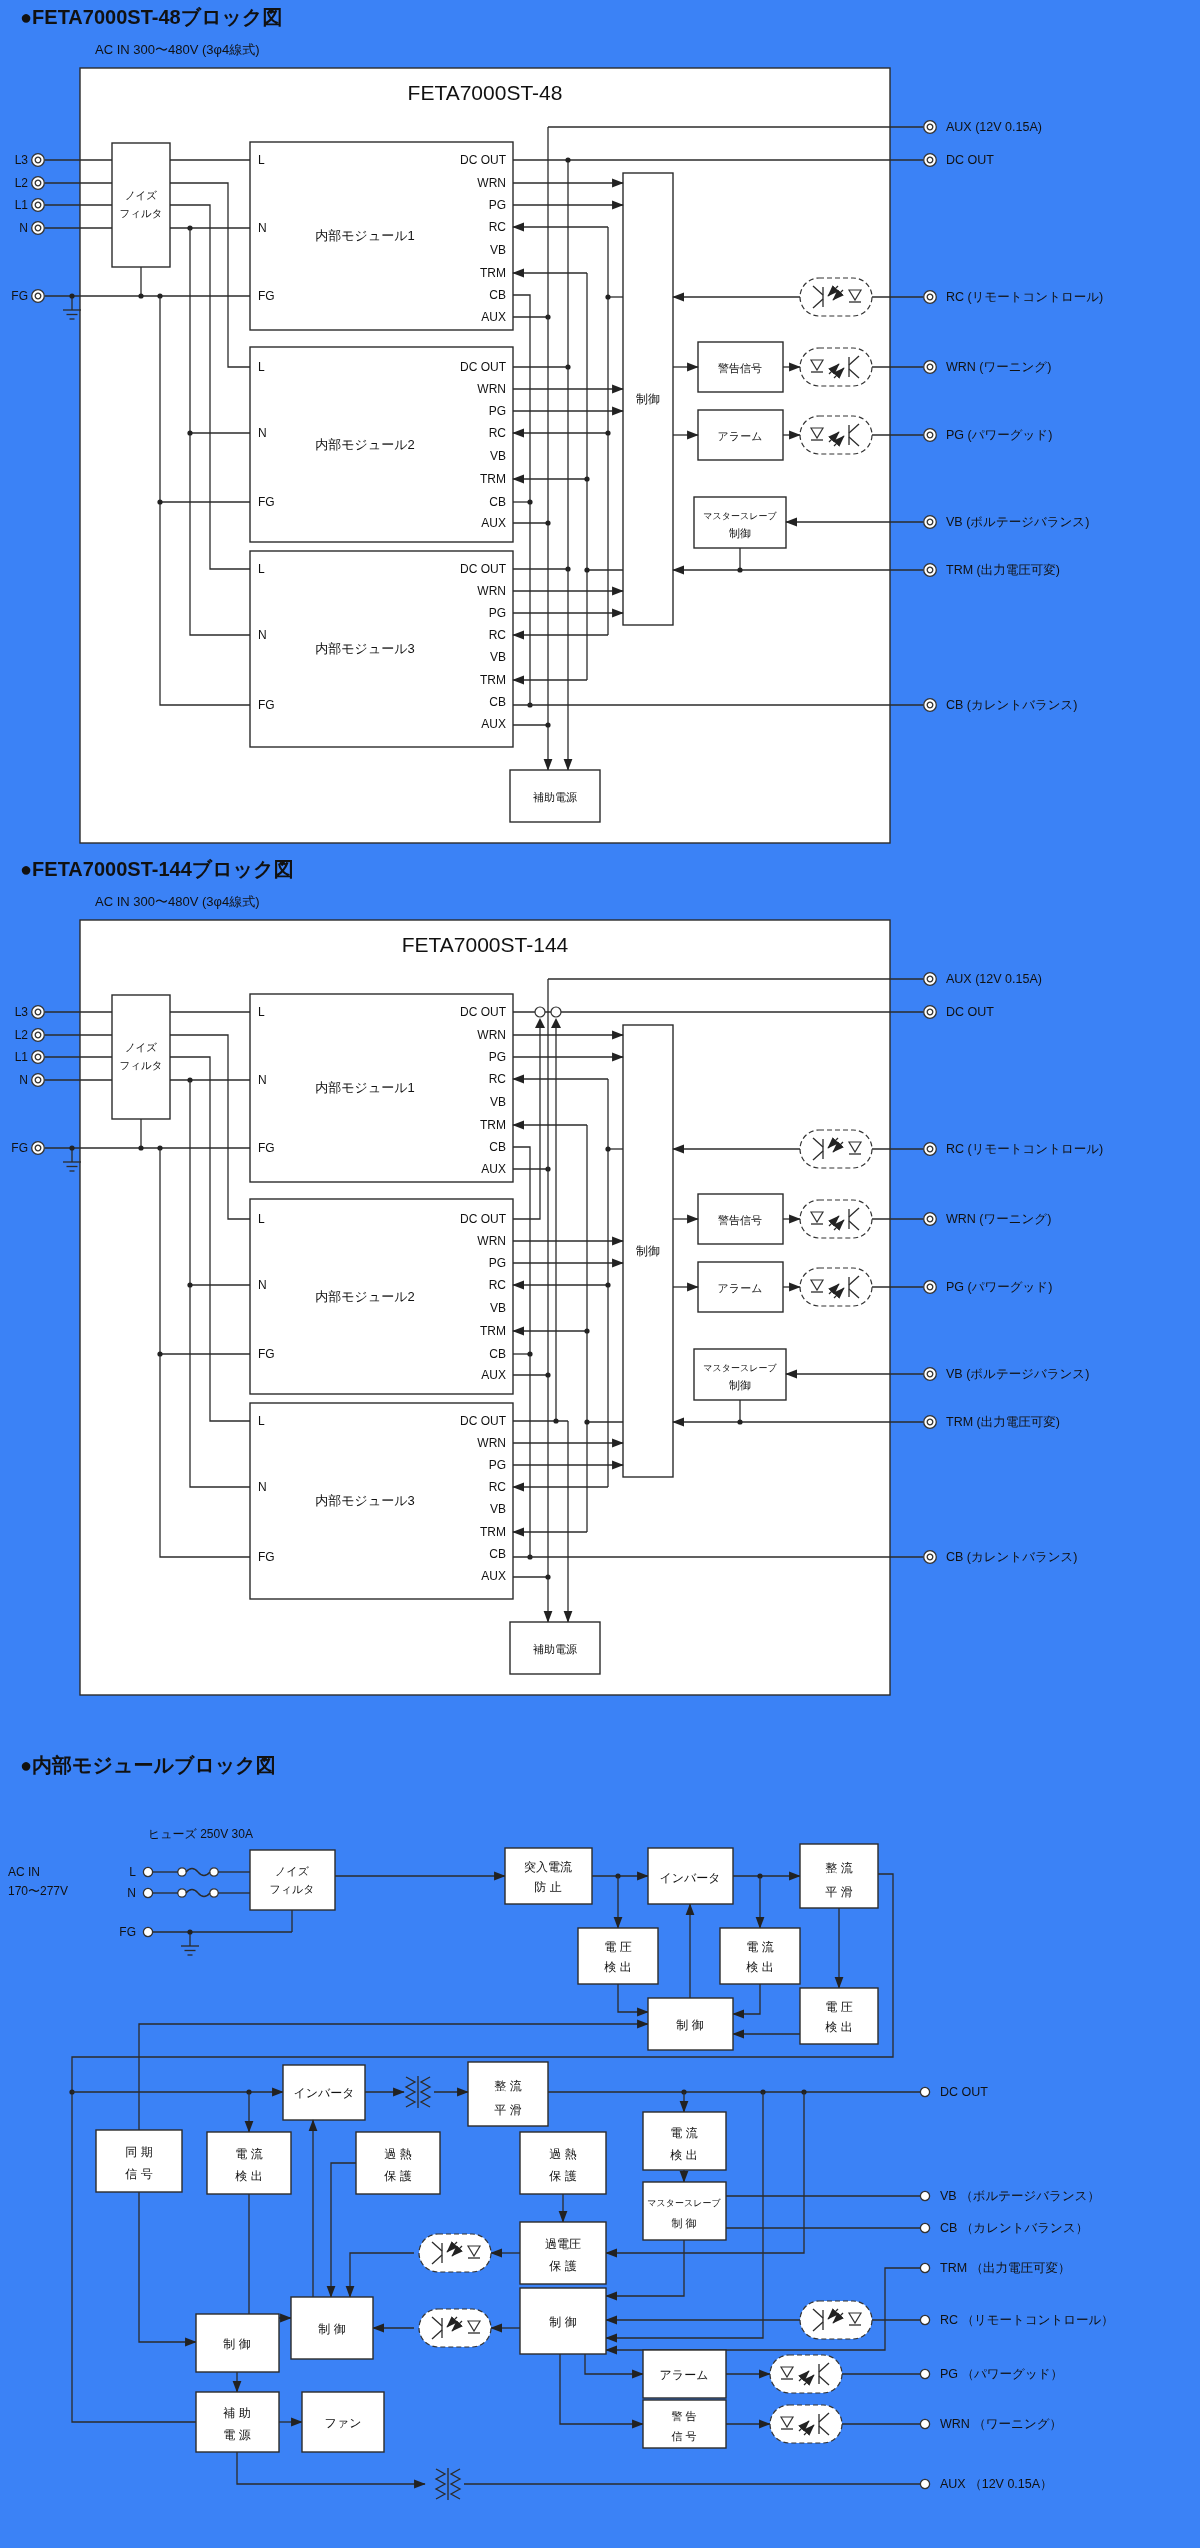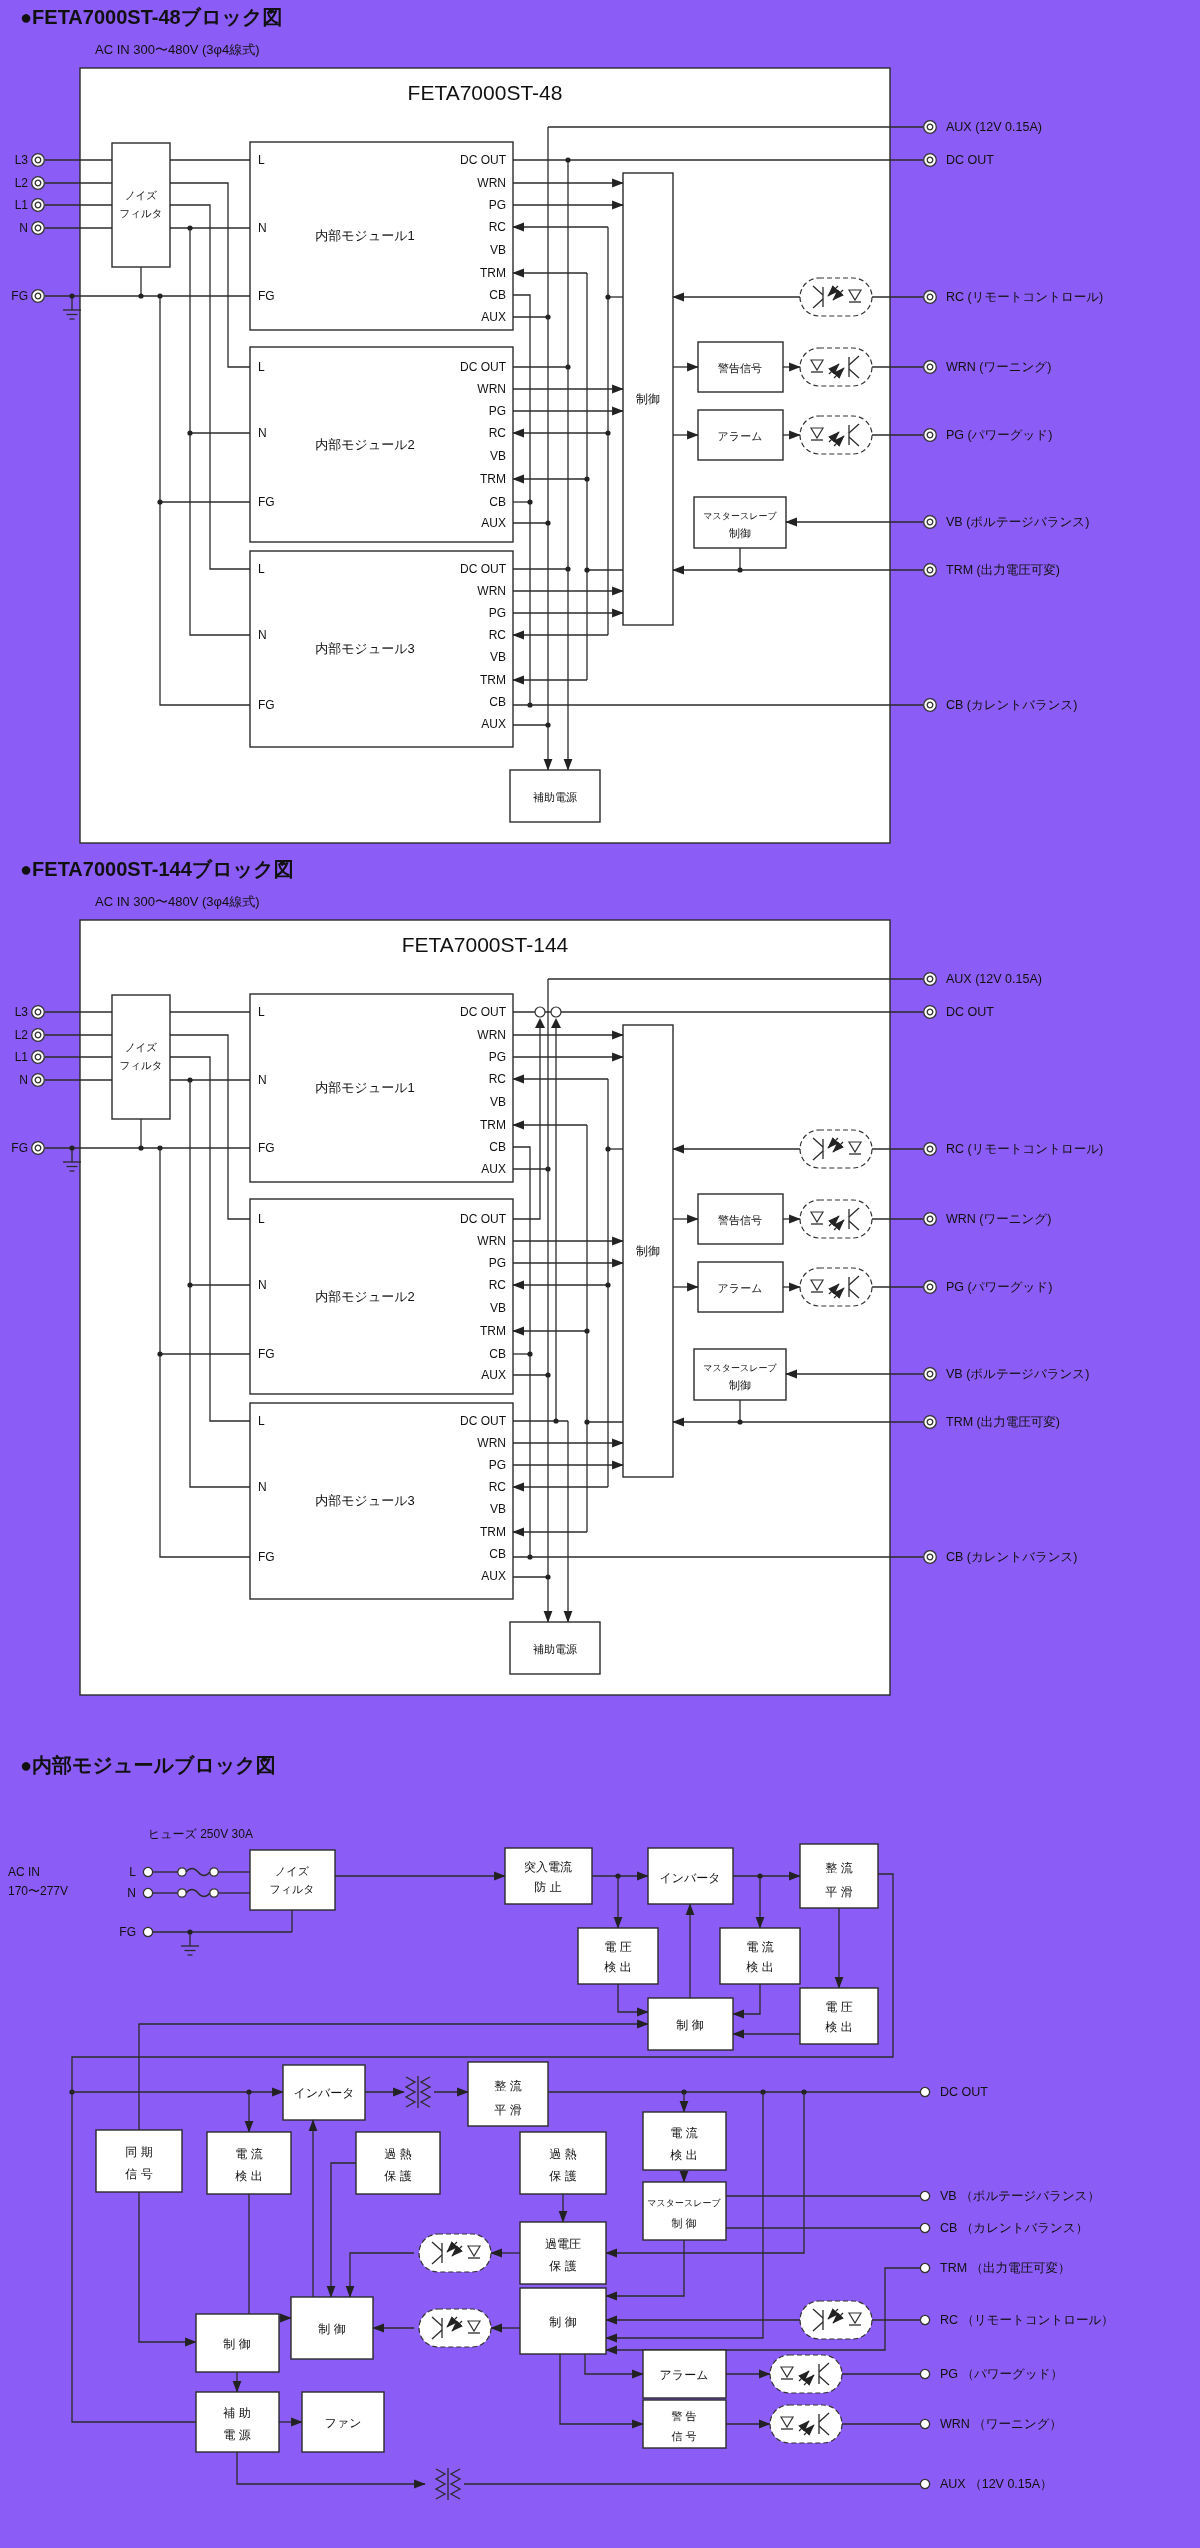--- a/index.html
+++ b/index.html
@@ -1,16 +1,16 @@
 <!DOCTYPE html>
 <html><head>
 <meta charset="utf-8">
 <style>
   html,body{margin:0;padding:0;background:#fff;}
-  #page{width:1200px;height:2548px;position:relative;background:#8b5cf6;}
+  #page{width:1200px;height:2548px;position:relative;background:#3b82f6;}
   svg{display:block;}
   svg line, svg path{stroke:#2b2b2b;stroke-width:1.3;fill:none;}
   svg rect{fill:#fff;stroke:#2b2b2b;stroke-width:1.4;}
   svg text{font-family:"Liberation Sans","DejaVu Sans",sans-serif;fill:#111;}
   .t20{font-size:20px;font-weight:bold;}
   .t21{font-size:21px;}
   .t13{font-size:13px;}
   .t12{font-size:12px;}
   .t12b{font-size:12.5px;}
   .t11{font-size:11px;}

